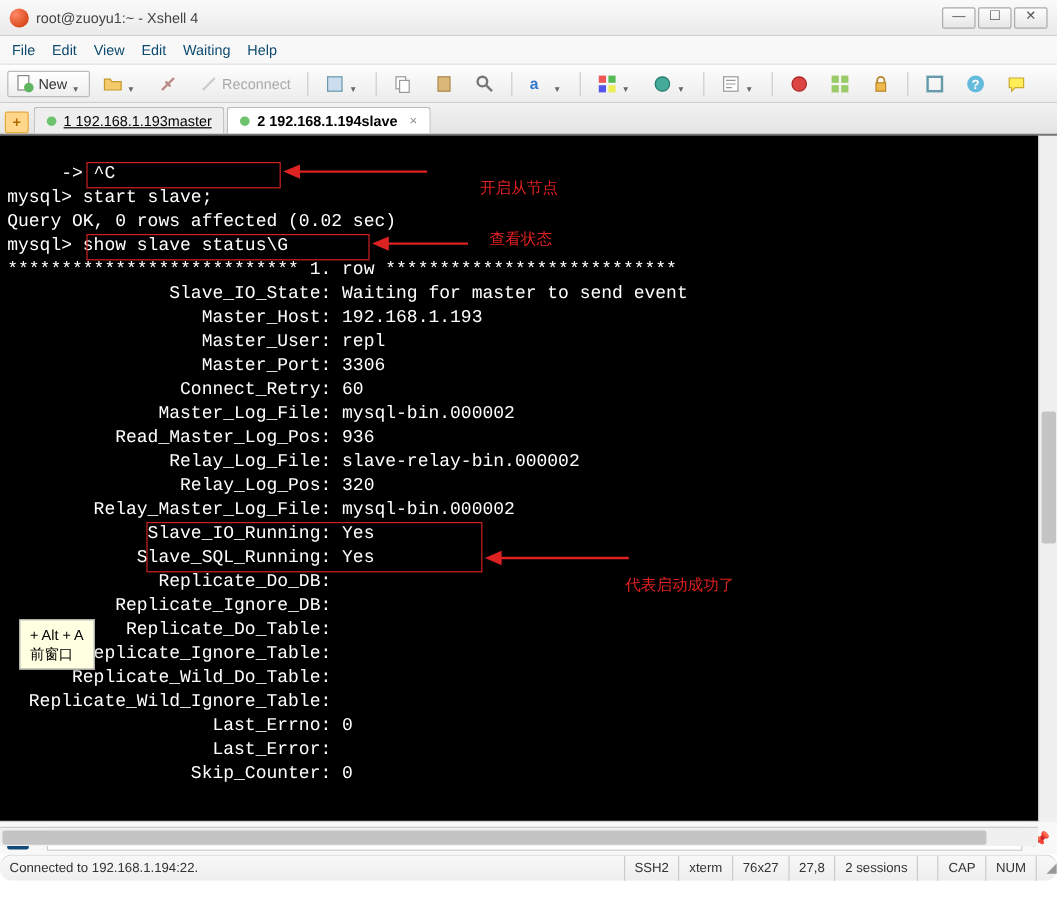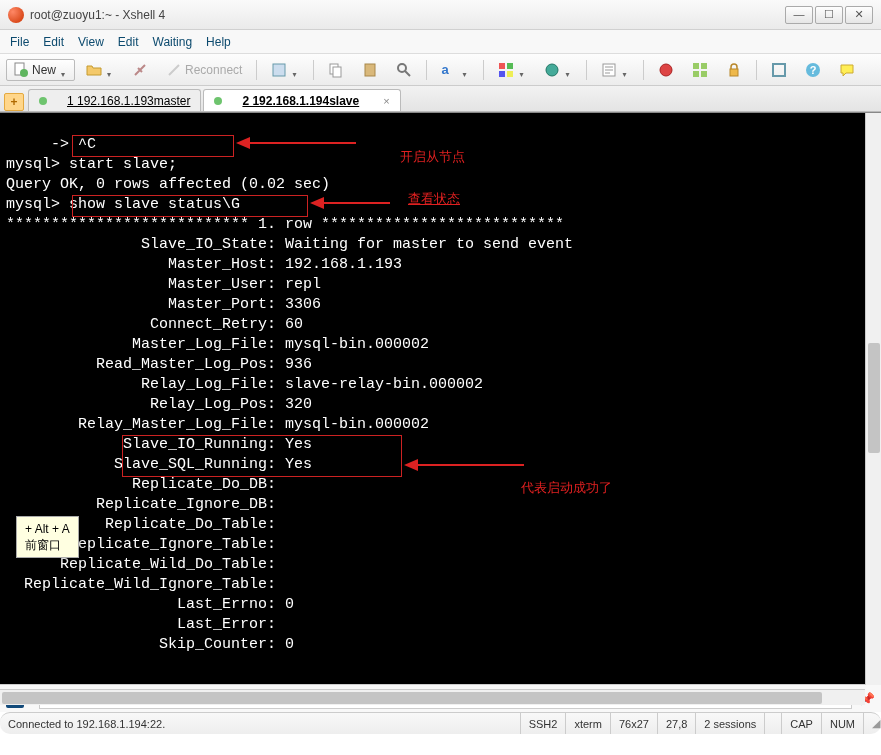--- a/index.html
+++ b/index.html
@@ -13,21 +13,21 @@
 .menubar span { color: #0c4a6e; }
 .toolbar { height: 32px; background: linear-gradient(#fdfdfd,#ececec); border-bottom: 1px solid #ccc; display: flex; align-items: center; padding: 0 6px; gap: 4px; }
 .tbtn { height: 22px; padding: 0 6px; border: 1px solid transparent; border-radius: 2px; display: flex; align-items: center; gap: 3px; font-size: 12px; color:#333; }
 .tbtn.raised { border-color: #bbb; background: linear-gradient(#fff,#eee); }
 .tbtn .ico { width: 16px; height: 16px; display: inline-block; }
 .sep { width: 1px; height: 20px; background: #ccc; margin: 0 3px; }
 .dd { width: 7px; height: 7px; margin-left: 2px; display:inline-block; }
 .dd::after{content:"▾"; font-size:8px; color:#666;}
 .tabbar { height: 26px; background: linear-gradient(#f2f2f2,#e4e4e4); display: flex; align-items: flex-end; padding: 0 4px; border-bottom: 1px solid #bbb; }
 .tabplus { width: 20px; height: 18px; background:#ffd68a; border:1px solid #e4a93f; border-radius:2px; text-align:center; line-height:16px; font-weight:bold; color:#b06a00; margin-right:4px; }
-.tab { height: 22px; padding: 0 10px; display: flex; align-items: center; gap: 20px; border: 1px solid #bbb; border-bottom: none; background: #eee; border-radius: 3px 3px 0 0; margin-right: 2px; }
+.tab { height: 22px; padding: 0 10px; display: flex; align-items: center; gap: 6px; border: 1px solid #bbb; border-bottom: none; background: #eee; border-radius: 3px 3px 0 0; margin-right: 2px; }
 .tab.active { background: #fff; }
 .tab .dot { width: 8px; height: 8px; border-radius: 50%; background: #6ec46e; }
 .tab .close { color:#888; font-size:11px; margin-left:4px; }
 .terminal { background: #000; color: #fff; font-family: "Consolas","Courier New",monospace; font-size: 15px; line-height: 20px; padding: 2px 6px; height: 572px; overflow: hidden; position: relative; border-top:1px solid #888; white-space: pre; }
 .terminal .line { white-space: pre; }
 .redbox { position: absolute; border: 1px solid #cc2222; pointer-events: none; }
 .arrow { position: absolute; pointer-events: none; }
 .annot { position: absolute; color: #e02020; font-family: "Microsoft YaHei",sans-serif; font-size: 13px; }
 .txbar { height: 28px; border-top: 1px solid #ccc; display: flex; align-items: center; padding: 0 6px; background:#f8f8f8; }
 .txicon { width:18px; height:18px; background:#124a7a; border-radius:2px; margin-right:4px; display:flex; align-items:center; justify-content:center; color:#fff; font-size:10px; }
@@ -185,21 +185,21 @@
 </div>
 
 <div class="tabbar">
   <div class="tabplus">+</div>
   <div class="tab">
     <span class="dot"></span>
     <span style="text-decoration:underline">1 192.168.1.193master</span>
   </div>
   <div class="tab active">
     <span class="dot"></span>
-    <span style="font-weight:bold;text-decoration:underline">2 192.168.1.194slave</span>
+    <span style="font-weight:bold;">2 192.168.1.194slave</span>
     <span class="close">×</span>
   </div>
 </div>
 
 <div class="terminal">
 <div id="term-lines"><div class="line">     -&gt; ^C</div><div class="line">mysql&gt; start slave;</div><div class="line">Query OK, 0 rows affected (0.02 sec)</div><div class="line"></div><div class="line">mysql&gt; show slave status\G</div><div class="line">*************************** 1. row ***************************</div><div class="line">               Slave_IO_State: Waiting for master to send event</div><div class="line">                  Master_Host: 192.168.1.193</div><div class="line">                  Master_User: repl</div><div class="line">                  Master_Port: 3306</div><div class="line">                Connect_Retry: 60</div><div class="line">              Master_Log_File: mysql-bin.000002</div><div class="line">          Read_Master_Log_Pos: 936</div><div class="line">               Relay_Log_File: slave-relay-bin.000002</div><div class="line">                Relay_Log_Pos: 320</div><div class="line">        Relay_Master_Log_File: mysql-bin.000002</div><div class="line">             Slave_IO_Running: Yes</div><div class="line">            Slave_SQL_Running: Yes</div><div class="line">              Replicate_Do_DB:</div><div class="line">          Replicate_Ignore_DB:</div><div class="line">           Replicate_Do_Table:</div><div class="line">       Replicate_Ignore_Table:</div><div class="line">      Replicate_Wild_Do_Table:</div><div class="line">  Replicate_Wild_Ignore_Table:</div><div class="line">                   Last_Errno: 0</div><div class="line">                   Last_Error:</div><div class="line">                 Skip_Counter: 0</div></div>
 
 <div class="redbox" style="left:72px; top:22px; width:162px; height:22px;"></div>
 <div class="redbox" style="left:72px; top:82px; width:236px; height:22px;"></div>
 <div class="redbox" style="left:122px; top:322px; width:280px; height:42px;"></div>
@@ -210,21 +210,21 @@
           <path d="M0,0 L0,6 L7,3 z" fill="#d22"></path>
         </marker>
       </defs>
       <line x1="120" y1="12" x2="10" y2="12" stroke="#d22" stroke-width="2" marker-end="url(#ah1)"></line>
     </svg>
 <div class="annot" style="left:400px; top:34px;">开启从节点</div>
 
 <svg class="arrow" style="left:310px; top:78px; width:90px; height:30px;">
       <line x1="80" y1="12" x2="10" y2="12" stroke="#d22" stroke-width="2" marker-end="url(#ah1)"></line>
     </svg>
-<div class="annot" style="left:408px; top:76px;text-decoration:underline;">查看状态</div>
+<div class="annot" style="left:408px; top:76px;">查看状态</div>
 
 <svg class="arrow" style="left:404px; top:340px; width:130px; height:30px;">
       <line x1="120" y1="12" x2="10" y2="12" stroke="#d22" stroke-width="2" marker-end="url(#ah1)"></line>
     </svg>
 <div class="annot" style="left:521px; top:340px;margin-top:25px;">代表启动成功了</div>
 </div>
 
 <div class="scrollbar-v">
     <div class="thumb"></div>
   </div>

